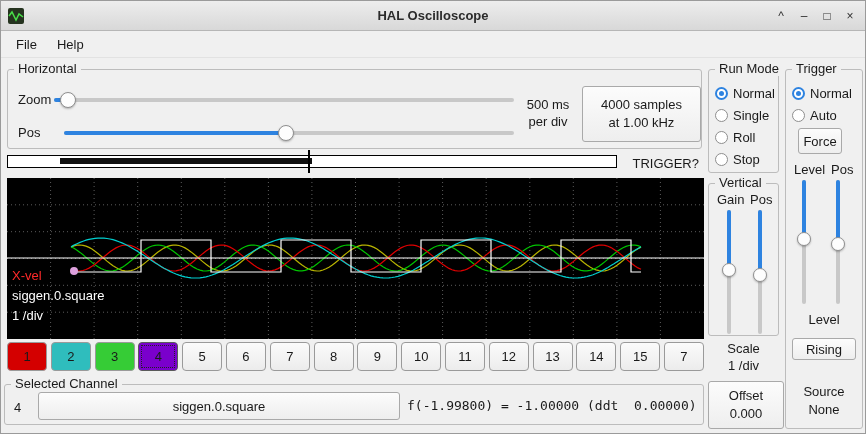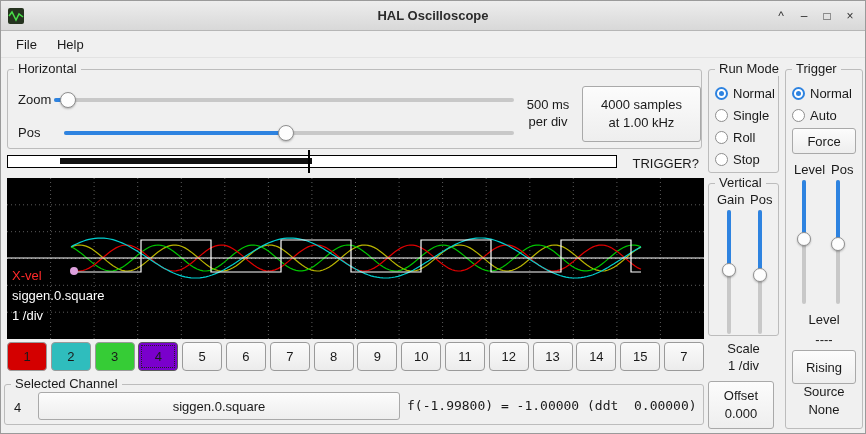--- a/index.html
+++ b/index.html
@@ -162,38 +162,38 @@
   <div class="groupbox" style="left:784px; top:68px; width:78px; height:360px;">
     <span class="gb-title">Trigger</span>
     <div class="radio-row" style="left:6px; top:15px;">
       <span class="radio checked"></span>
       <span class="radio-label">Normal</span>
     </div>
     <div class="radio-row" style="left:6px; top:37px;">
       <span class="radio"></span>
       <span class="radio-label">Auto</span>
     </div>
-    <div class="btn" style="left:6px; top:58px; width:64px; height:26px;">Force</div>
+    <div class="btn" style="left:12px; top:58px; width:44px; height:26px;">Force</div>
     <div class="label" style="left:8px; top:92px;">Level</div>
     <div class="label" style="left:45px; top:92px;">Pos</div>
     <div class="vslider" style="left:10px; top:110px; height:124px;">
       <div class="vgroove">
           <div class="vfill" style="height:59px"></div>
         </div>
       <div class="vhandle" style="top:52px"></div>
     </div>
     <div class="vslider" style="left:44px; top:110px; height:124px;">
       <div class="vgroove">
           <div class="vfill" style="height:64px"></div>
         </div>
       <div class="vhandle" style="top:57px"></div>
     </div>
     <div class="label centered" style="left:0; top:242px; width:76px;">Level</div>
     <div class="label centered" style="left:0; top:262px; width:76px;">----</div>
-    <div class="btn" style="left:6px; top:280px; width:64px; height:34px;">Rising</div>
+    <div class="btn" style="left:6px; top:268px; width:64px; height:22px;">Rising</div>
     <div class="label centered" style="left:0; top:314px; width:76px;">Source</div>
     <div class="label centered" style="left:0; top:332px; width:76px;">None</div>
   </div>
 
   <div class="scope">
     <svg id="scope-svg" width="697" height="161" viewBox="0 0 697 161">
         <line x1="43.6" y1="0" x2="43.6" y2="161" stroke="#5c5c5c" stroke-width="1" stroke-dasharray="1 3"></line>
         <line x1="87.1" y1="0" x2="87.1" y2="161" stroke="#5c5c5c" stroke-width="1" stroke-dasharray="1 3"></line>
         <line x1="130.7" y1="0" x2="130.7" y2="161" stroke="#5c5c5c" stroke-width="1" stroke-dasharray="1 3"></line>
         <line x1="174.3" y1="0" x2="174.3" y2="161" stroke="#5c5c5c" stroke-width="1" stroke-dasharray="1 3"></line>
@@ -238,21 +238,21 @@
     </div>
     <div class="vslider" style="left:43px; top:26px; height:124px;">
       <div class="vgroove">
           <div class="vfill" style="height:65px"></div>
         </div>
       <div class="vhandle" style="top:58px"></div>
     </div>
   </div>
   <div class="label centered" style="left:707px; top:340px; width:71px;">Scale</div>
   <div class="label centered" style="left:707px; top:357px; width:71px;">1 /div</div>
-  <div class="btn two-line" style="left:707px; top:380px; width:66px; height:48px;">
+  <div class="btn two-line" style="left:707px; top:380px; width:76px; height:48px;">
     <div>Offset</div>
     <div>0.000</div>
   </div>
 
   <div class="channels">
     <div class="chbtn" style="background: rgb(212, 0, 0);">1</div>
     <div class="chbtn" style="background: rgb(47, 189, 189);">2</div>
     <div class="chbtn" style="background: rgb(54, 204, 54);">3</div>
     <div class="chbtn selected" style="background: rgb(122, 0, 204);">4</div>
     <div class="chbtn">5</div>

